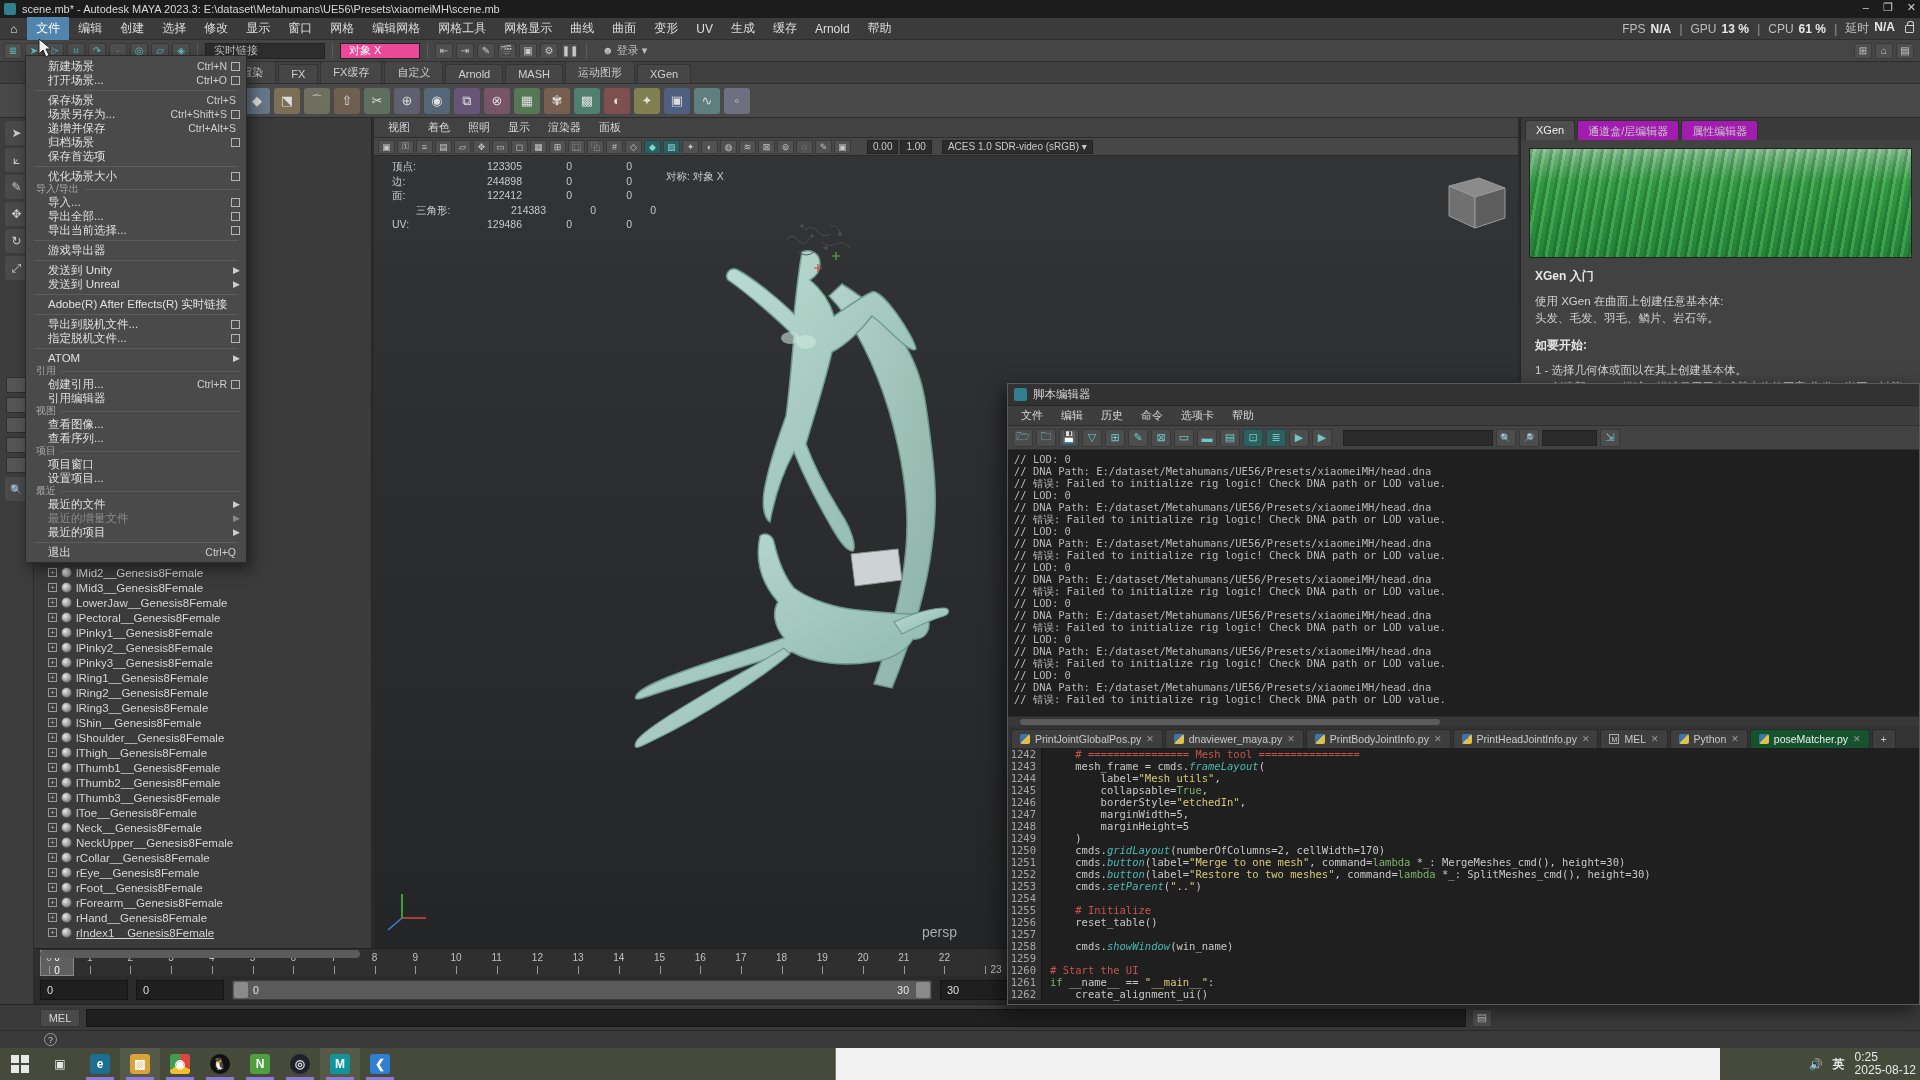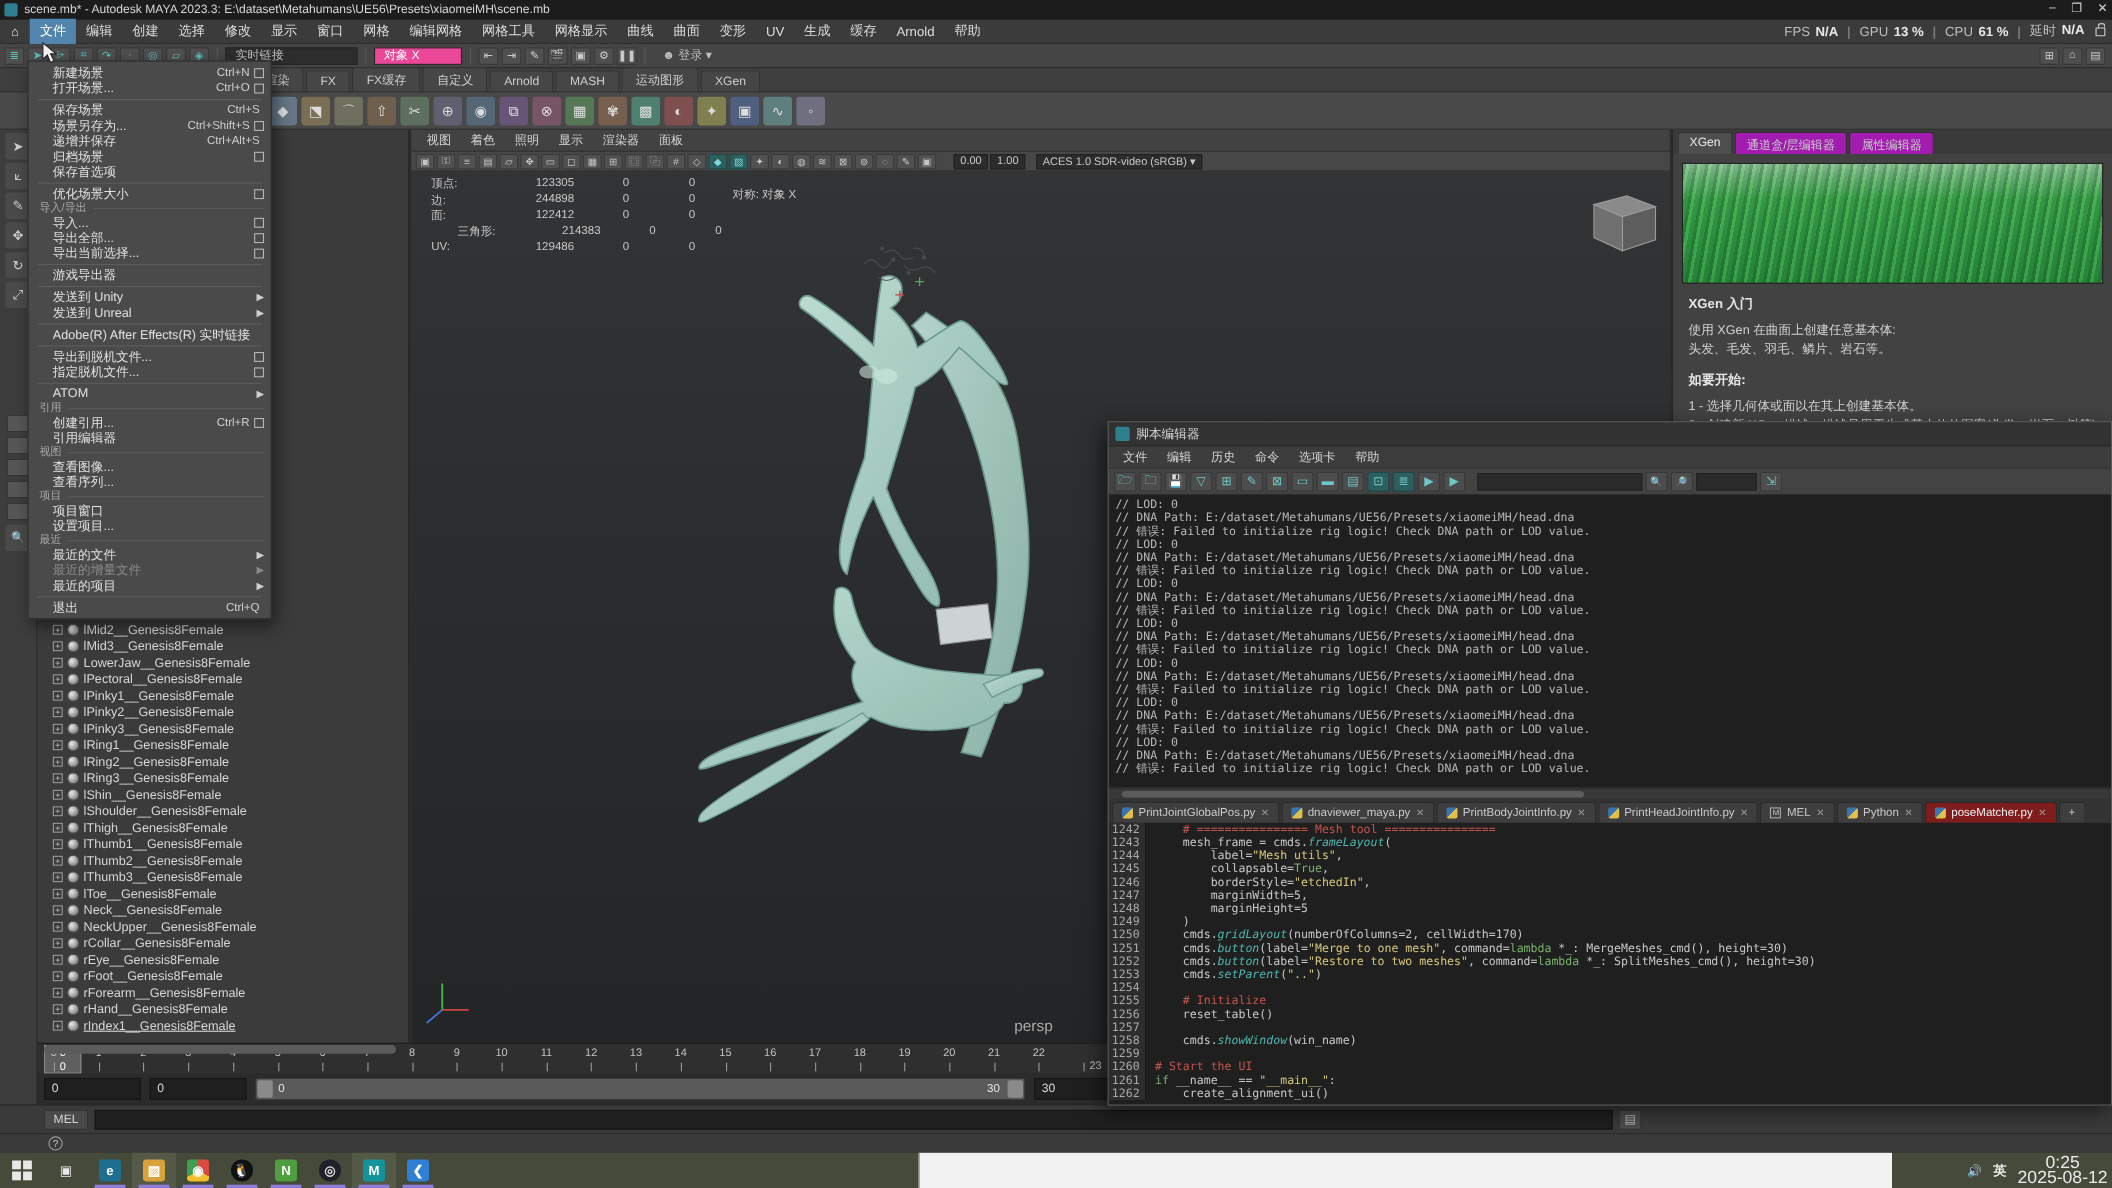--- a/index.html
+++ b/index.html
@@ -103,21 +103,21 @@
   .sei { width:20px; height:18px; background:#4d4d4d; border:1px solid #383838; border-radius:2px; color:#6fc6c6;
     font-size:11px; display:flex; align-items:center; justify-content:center; }
   .sei.on { background:#2e5f5f; border-color:#1f4747; }
   .seinput { height:16px; background:#2a2a2a; border:1px solid #222; }
   #seoutput { height:266px; background:#1f1f1f; overflow:hidden; padding:3px 0 0 6px;
     font-family:"DejaVu Sans Mono", monospace; font-size:10.5px; line-height:12px; color:#b8b8b8; white-space:pre; }
   #sescroll { height:10px; background:#383838; position:relative; border-top:1px solid #2a2a2a; }
   #setabs { height:22px; background:#333333; display:flex; align-items:flex-end; padding-left:3px; gap:2px; }
   .setab { height:19px; display:flex; align-items:center; gap:5px; padding:0 8px; background:#3e3e3e; color:#c9c9c9;
     font-size:10.5px; border:1px solid #2a2a2a; border-bottom:none; border-radius:3px 3px 0 0; }
-  .setab.active { background:#7f1d1d; color:#eee; }
+  .setab.active { background:#14532d; color:#eee; }
   .setab .x { color:#9a9a9a; font-size:9px; }
   .pyico { width:10px; height:10px; border-radius:2px;
     background:linear-gradient(135deg,#3a76ad 0 50%, #e0c04a 50% 100%); }
   .melico { width:10px; height:10px; border:1px solid #aaa; font-size:7px; line-height:9px; text-align:center; color:#ccc; }
   #secode { height:256px; background:#1f1f1f; overflow:hidden; position:relative;
     font-family:"DejaVu Sans Mono", monospace; font-size:10.5px; line-height:12px; white-space:pre; }
   .codeline { display:flex; height:12px; }
   .ln { width:34px; background:#2d2d2d; color:#a8a8a8; text-align:right; padding-right:5px; flex:none;
     border-right:1px solid #161616; }
   .ct { padding-left:8px; color:#c8c8c8; }
@@ -158,21 +158,21 @@
     color:#c9c9c9; font-size:9px; text-align:center; line-height:12px; }
   
   #taskbar { left:0; top:1048px; width:1920px; height:32px; background:#454a3a; display:flex; align-items:center; z-index:40; }
   .tbapp { width:40px; height:32px; display:flex; align-items:center; justify-content:center; position:relative; }
   .tbapp.open { background:#555a48; }
   .tbapp .under { position:absolute; bottom:0; left:6px; right:6px; height:3px; background:#8d7bd8; }
   .appglyph { width:20px; height:20px; border-radius:3px; display:flex; align-items:center; justify-content:center;
     color:#fff; font-size:12px; font-weight:bold; }
   #whiteseg { position:absolute; left:835px; top:0; width:885px; height:32px; background:#f2f2f2; border-left:1px solid #777; }
   #tray { position:absolute; right:4px; top:0; height:32px; display:flex; align-items:center; gap:10px; color:#eaeaea; }
-  #clock { text-align:center; font-size:16px; line-height:13px; }
+  #clock { text-align:left; font-size:12px; line-height:13px; }
   
   #cursor { z-index:60; }
 </style>
 </head>
 <body>
 
 <div class="abs" id="titlebar">
   <div class="mico"></div>
   <span>scene.mb* - Autodesk MAYA 2023.3: E:\dataset\Metahumans\UE56\Presets\xiaomeiMH\scene.mb</span>
   <div class="winbtns">

